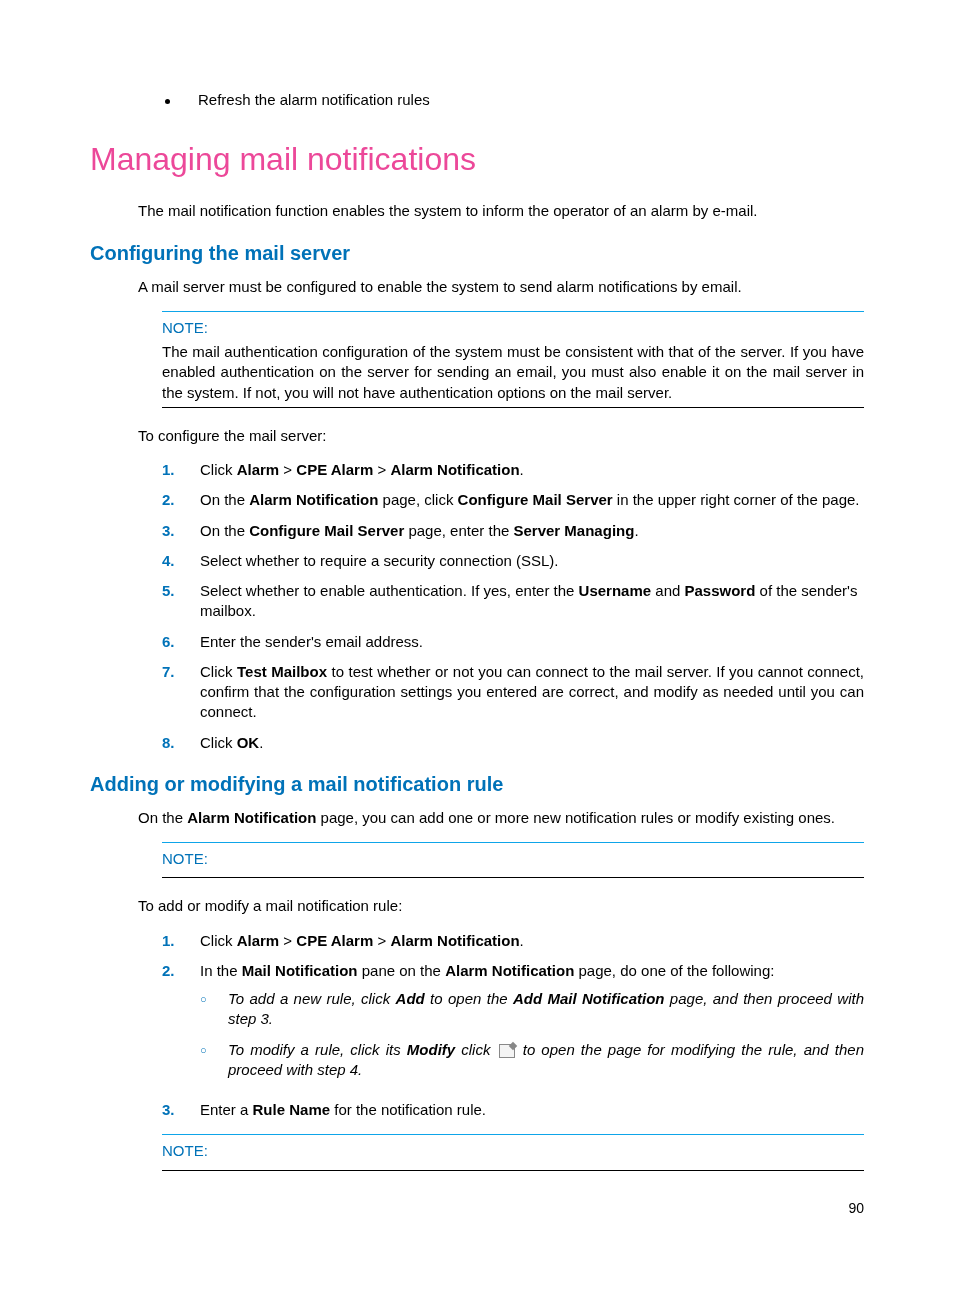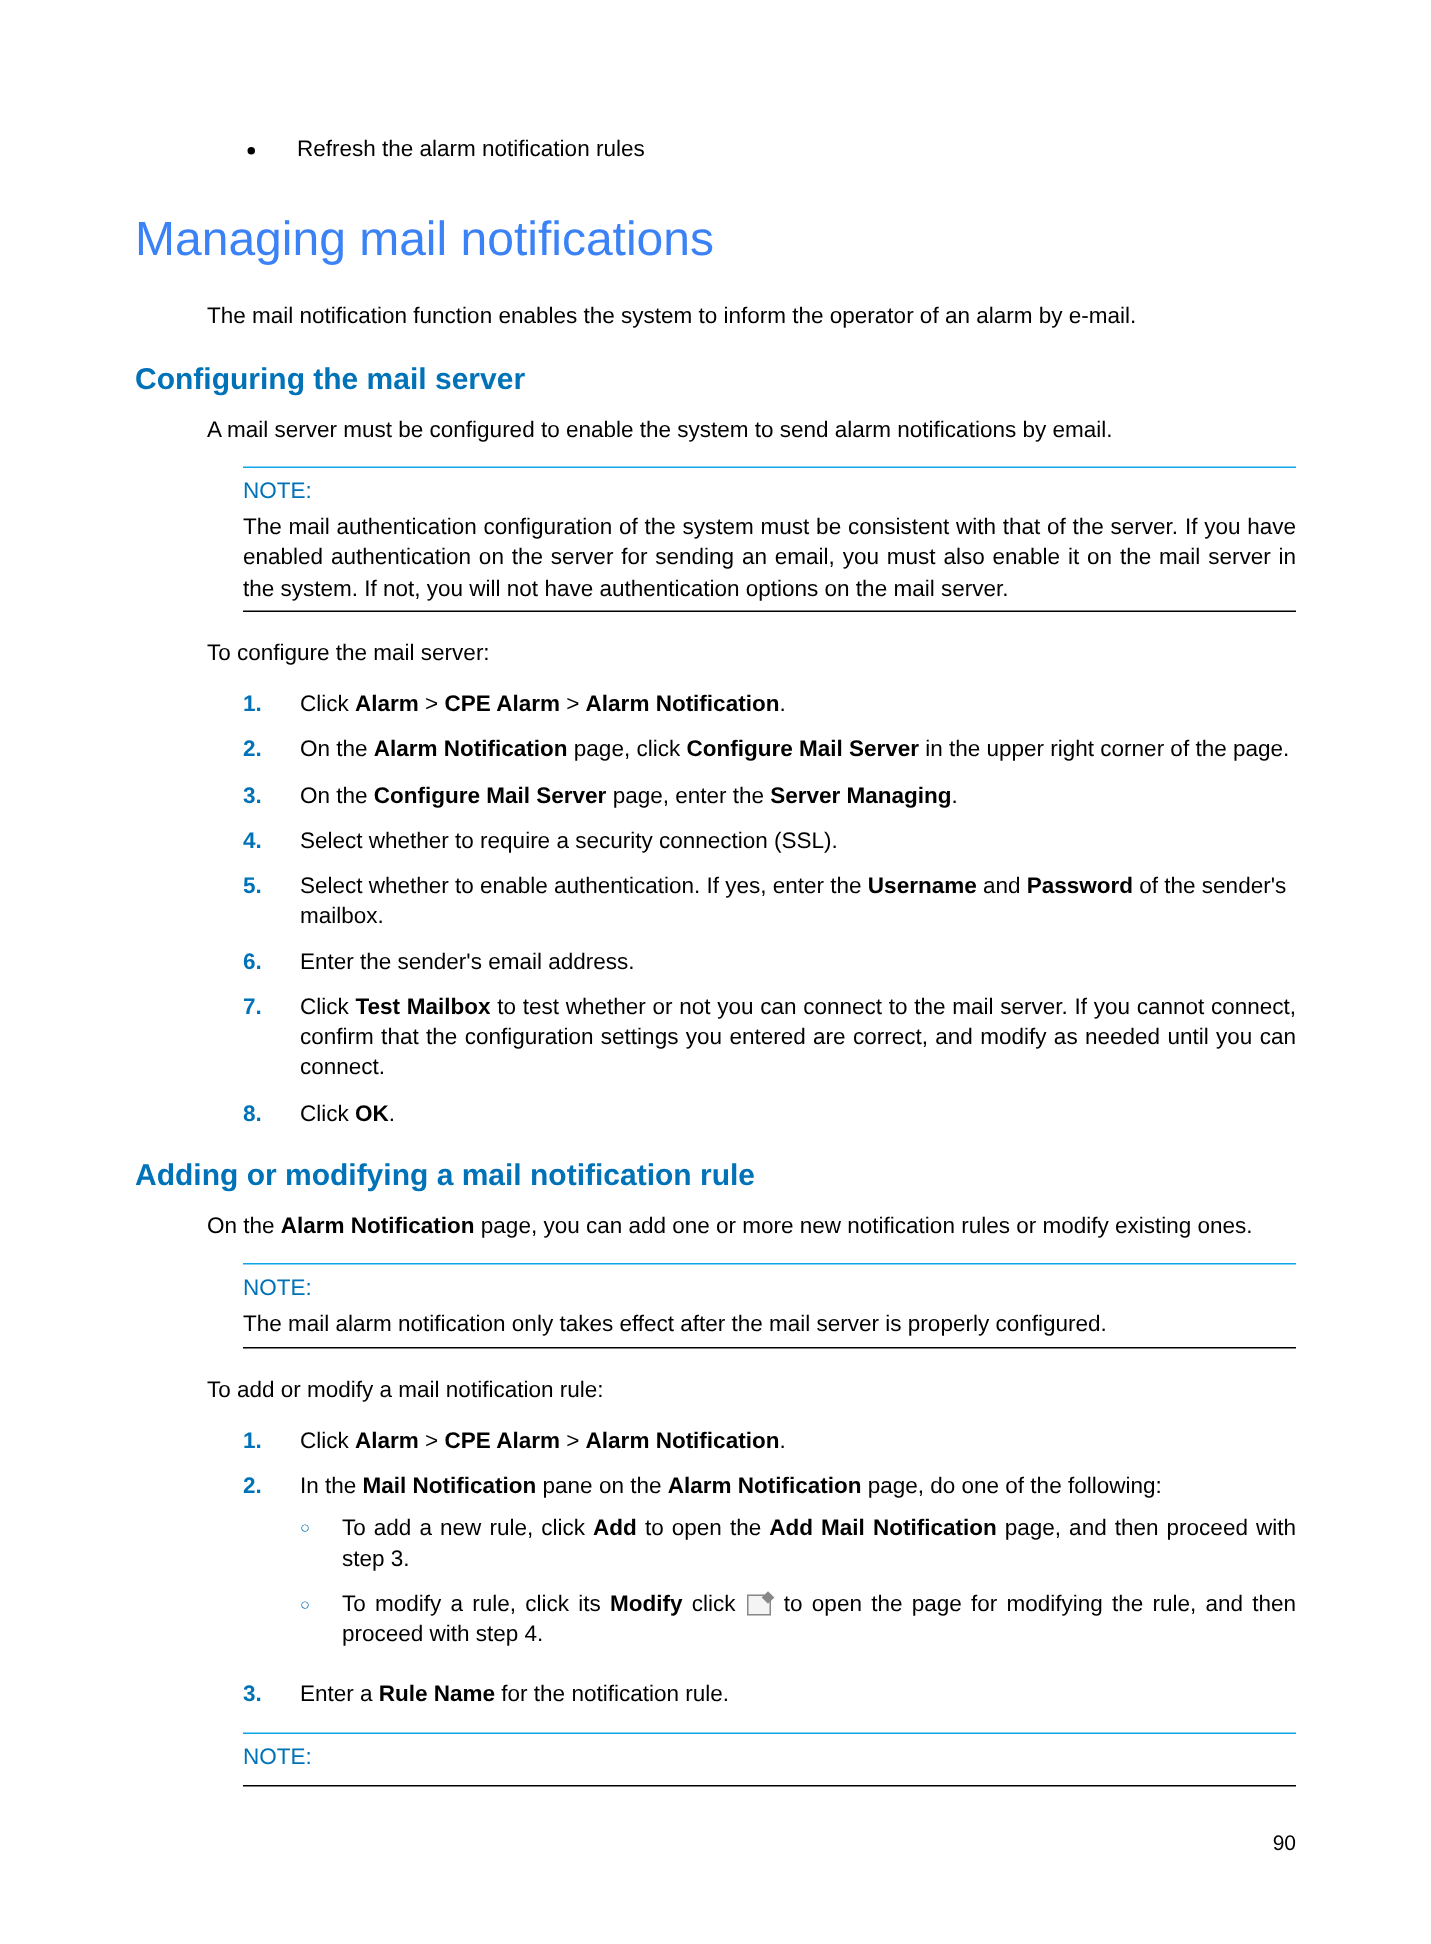--- a/index.html
+++ b/index.html
@@ -18,21 +18,21 @@
   .bullet-dot {
     display: inline-block;
     width: 5px; height: 5px;
     background: #000;
     border-radius: 50%;
     vertical-align: middle;
     margin-right: 28px;
   }
   h1.section-title {
     font-family: "Futura", "Century Gothic", "Trebuchet MS", Arial, sans-serif;
-    color: #3b82f6;
+    color: #ec4899;
     font-weight: 400;
     font-size: 32px;
     margin: 28px 0 20px 0;
   }
   .para {
     margin-left: 48px;
     margin-bottom: 14px;
   }
   .para.justify { text-align: justify; }
   h2.sub-title {
@@ -79,21 +79,21 @@
     display: flex;
     margin-bottom: 10px;
   }
   .circ {
     width: 28px;
     flex-shrink: 0;
     color: #0072b8;
     font-size: 11px;
     line-height: 20px;
   }
-  .sub-body { flex: 1; text-align: justify; }
+  .sub-body { flex: 1; text-align: justify; font-style: italic; }
   .modify-icon {
     display: inline-block;
     width: 14px; height: 12px;
     border: 1px solid #888;
     position: relative;
     vertical-align: middle;
     margin: 0 2px;
     background: #f4f4f4;
   }
   .modify-icon::before {
@@ -167,21 +167,20 @@
     <span class="li-body"><span>Click </span><b>OK</b><span>.</span></span>
   </li>
 </ol>
 
 <h2 class="sub-title">Adding or modifying a mail notification rule</h2>
 
 <div class="para justify"><span>On the </span><b>Alarm Notification</b><span> page, you can add one or more new notification rules or modify existing ones.</span></div>
 
 <div class="note-box">
   <div class="note-label">NOTE:</div>
-  <div>The mail alarm notification only takes effect after the mail server is properly configured.</div>
 </div>
 
 <div class="para">To add or modify a mail notification rule:</div>
 
 <ol class="num-list">
   <li>
       <span class="num">1.</span>
     <span class="li-body"><span>Click </span><b>Alarm</b><span> &gt; </span><b>CPE Alarm</b><span> &gt; </span><b>Alarm Notification</b><span>.</span></span>
   </li>
   <li>

